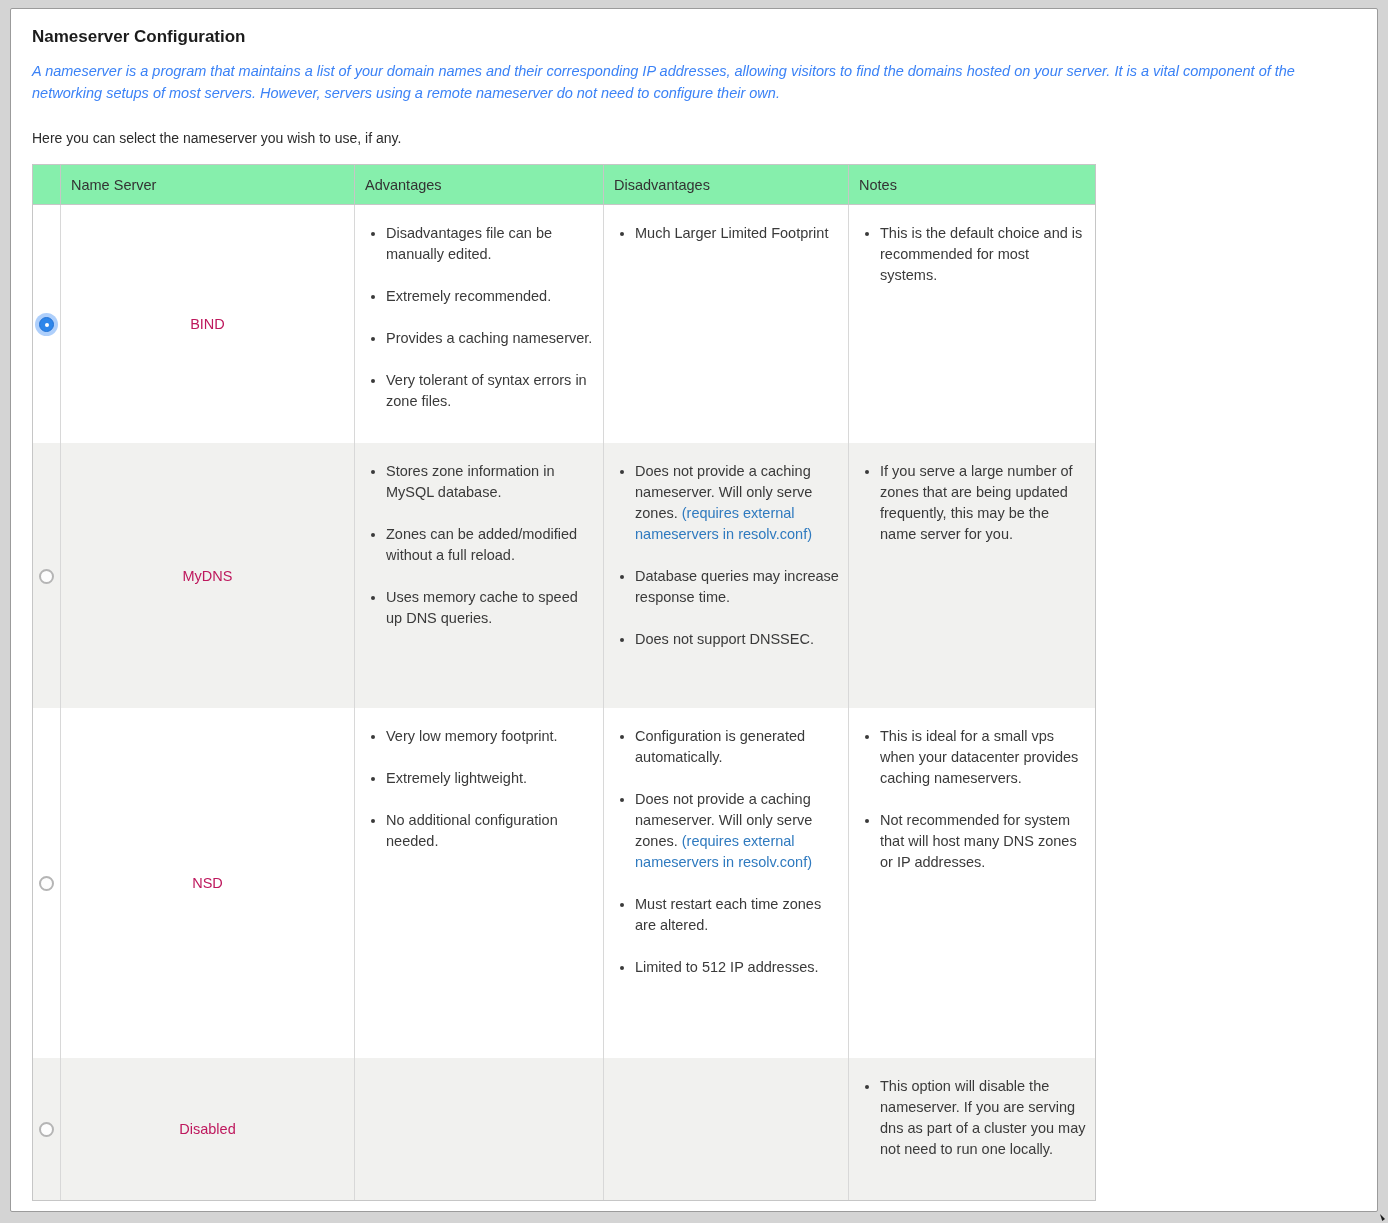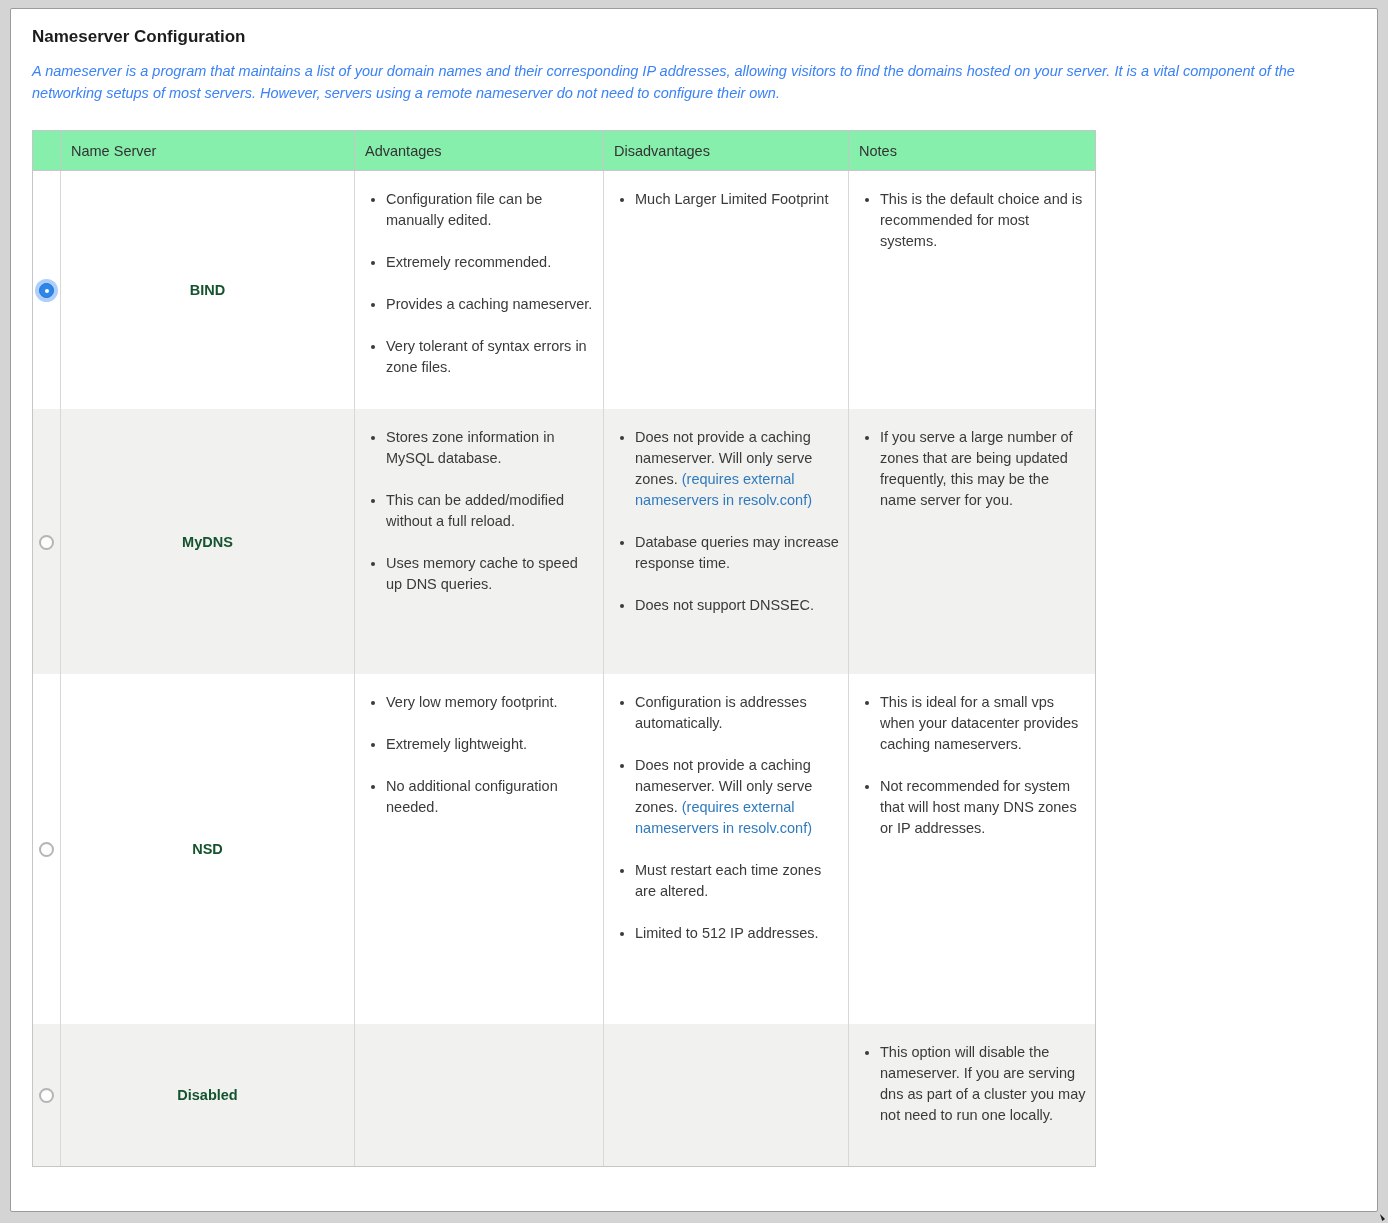--- a/index.html
+++ b/index.html
@@ -47,21 +47,21 @@
   .ns-table th:first-child { border-left:none; }
   .ns-table td {
     vertical-align:top;
     border-left:1px solid #d8d8d8;
   }
   .ns-table td:first-child { border-left:none; }
   tr.row-alt td { background:#f1f1ef;margin-left:11px; }
   td.radio-cell { vertical-align:middle; text-align:center; }
   td.name-cell {
     vertical-align:middle; text-align:center;
-    font-weight:bold; color:#14532d; font-size:14.5px;
+    font-weight:normal; color:#be185d; font-size:14.5px;
   }
   td.list-cell ul {
     margin:17px 6px 0 0; padding:0 0 17px 30px;
     list-style:disc outside;
   }
   td.list-cell li { margin:0 0 21px 0; line-height:21px; }
   td.list-cell li:last-child { margin-bottom:0; }
   a.link { color:var(--link,#2f7abf); text-decoration:none; }
   .radio { display:inline-block; width:15px; height:15px; border-radius:50%; position:relative; vertical-align:middle; }
   .radio.off { background:#fdfdfd; border:2px solid #b5b5b5; }
@@ -79,20 +79,21 @@
     background:#1a1a1a;
     clip-path:polygon(0 0, 100% 70%, 45% 100%);
   }
 </style>
 </head>
 <body>
 
 <div class="panel">
   <h1 class="page-title">Nameserver Configuration</h1>
   <p class="page-desc">A nameserver is a program that maintains a list of your domain names and their corresponding IP addresses, allowing visitors to find the domains hosted on your server. It is a vital component of the networking setups of most servers. However, servers using a remote nameserver do not need to configure their own.</p>
+  <p class="page-instruction">Here you can select the nameserver you wish to use, if any.</p>
 
   <table class="ns-table">
     <colgroup>
       <col class="c-radio">
         <col class="c-name">
         <col class="c-adv">
         <col class="c-dis">
         <col class="c-notes">
     </colgroup>
     <thead>
@@ -103,21 +104,21 @@
           <th>Disadvantages</th>
           <th>Notes</th>
         </tr>
     </thead>
     <tbody>
         <tr style="height: 238px;">
           <td class="radio-cell"><span class="radio on"></span></td>
           <td class="name-cell">BIND</td>
           <td class="list-cell">
             <ul>
-              <li>Configuration file can be manually edited.</li>
+              <li>Disadvantages file can be manually edited.</li>
               <li>Extremely recommended.</li>
               <li>Provides a caching nameserver.</li>
               <li>Very tolerant of syntax errors in zone files.</li>
             </ul>
           </td>
           <td class="list-cell">
             <ul>
               <li>Much Larger Limited Footprint</li>
             </ul>
           </td>
@@ -126,21 +127,21 @@
               <li>This is the default choice and is recommended for most systems.</li>
             </ul>
           </td>
         </tr>
         <tr class="row-alt" style="height: 265px;">
           <td class="radio-cell"><span class="radio off"></span></td>
           <td class="name-cell">MyDNS</td>
           <td class="list-cell">
             <ul>
               <li>Stores zone information in MySQL database.</li>
-              <li>This can be added/modified without a full reload.</li>
+              <li>Zones can be added/modified without a full reload.</li>
               <li>Uses memory cache to speed up DNS queries.</li>
             </ul>
           </td>
           <td class="list-cell">
             <ul>
               <li>Does not provide a caching nameserver. Will only serve zones. <a href="#" class="link">(requires external nameservers in resolv.conf)</a></li>
               <li>Database queries may increase response time.</li>
               <li>Does not support DNSSEC.</li>
             </ul>
           </td>
@@ -155,21 +156,21 @@
           <td class="name-cell">NSD</td>
           <td class="list-cell">
             <ul>
               <li>Very low memory footprint.</li>
               <li>Extremely lightweight.</li>
               <li>No additional configuration needed.</li>
             </ul>
           </td>
           <td class="list-cell">
             <ul>
-              <li>Configuration is addresses automatically.</li>
+              <li>Configuration is generated automatically.</li>
               <li>Does not provide a caching nameserver. Will only serve zones. <a href="#" class="link">(requires external nameservers in resolv.conf)</a></li>
               <li>Must restart each time zones are altered.</li>
               <li>Limited to 512 IP addresses.</li>
             </ul>
           </td>
           <td class="list-cell">
             <ul>
               <li>This is ideal for a small vps when your datacenter provides caching nameservers.</li>
               <li>Not recommended for system that will host many DNS zones or IP addresses.</li>
             </ul>

